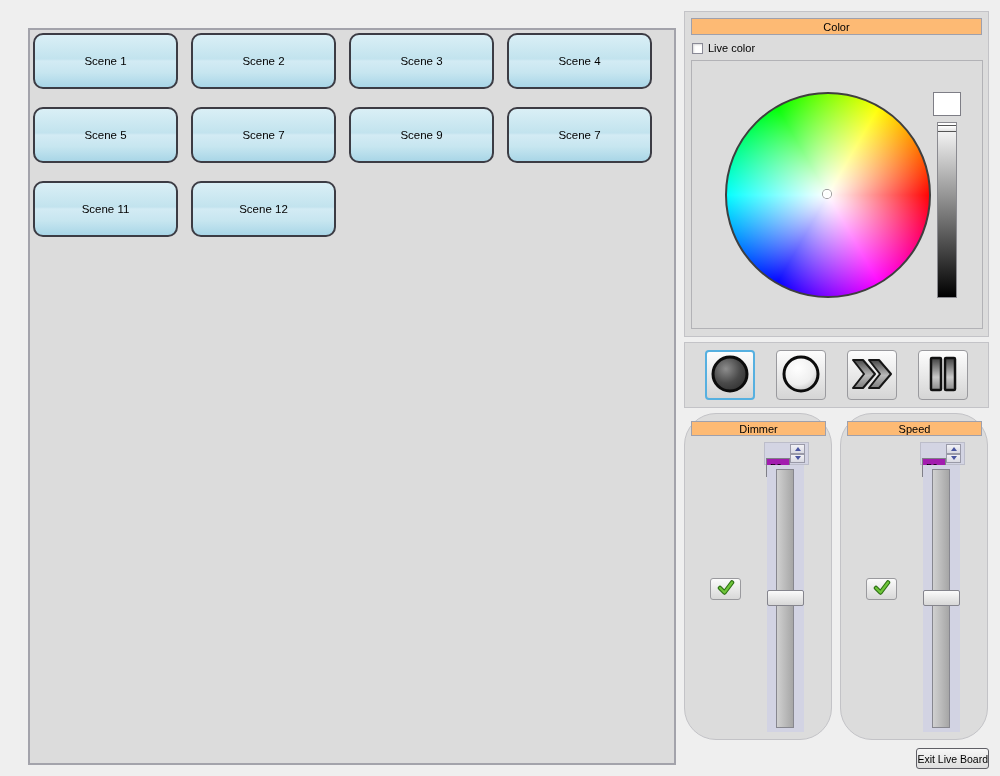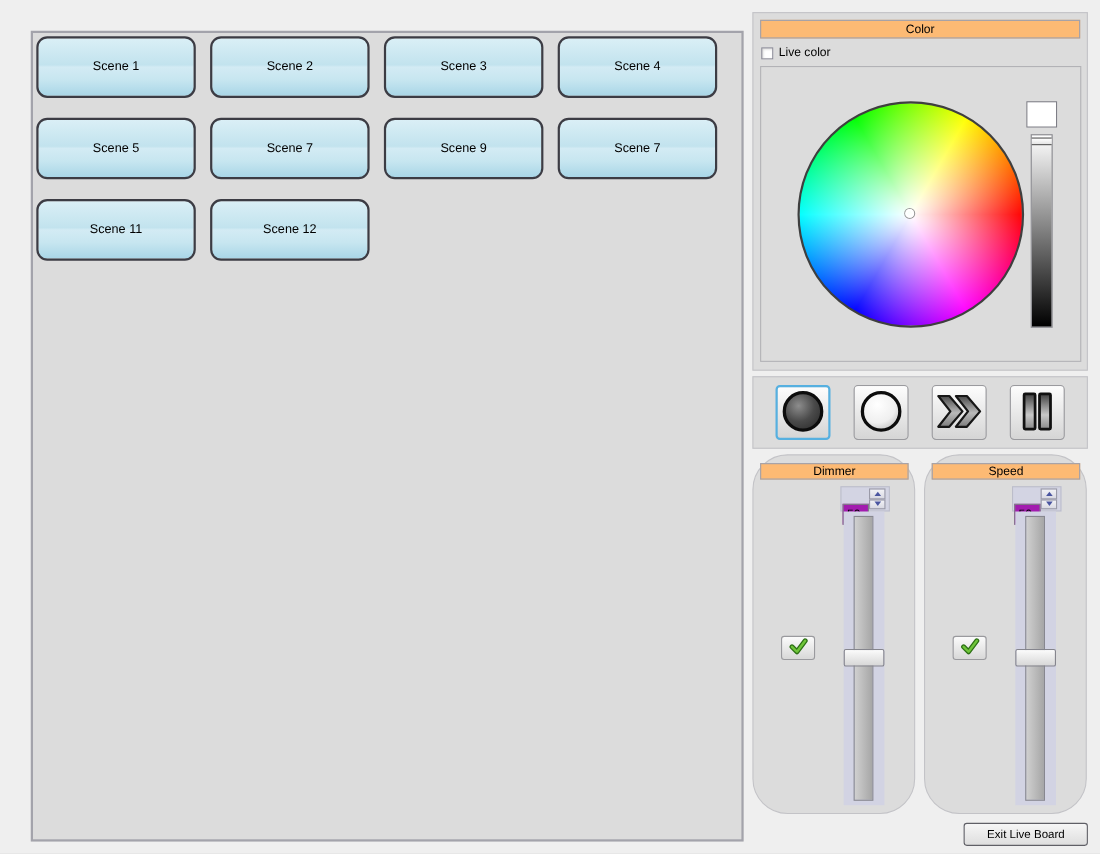--- a/index.html
+++ b/index.html
@@ -137,21 +137,21 @@
     border:1px solid #9a9a9e; border-radius:3px;
     display:flex; align-items:center; justify-content:center; cursor:pointer;
   }
 
   
   .exit-btn {
     position:absolute; right:11px; top:748px; height:21px;
     background:linear-gradient(180deg,#f6f6f6,#dedede);
     border:1px solid #5f5f66; border-radius:3px;
     font-family:"Liberation Sans", sans-serif;
-    font-size:10.5px; padding:0 20px; cursor:pointer;
+    font-size:10.5px; padding:0 0; cursor:pointer;
   }
 </style>
 </head>
 <body>
 
 <div class="left-panel">
   <div class="scene-grid">
     <button class="scene-btn">Scene 1</button>
     <button class="scene-btn">Scene 2</button>
     <button class="scene-btn">Scene 3</button>

